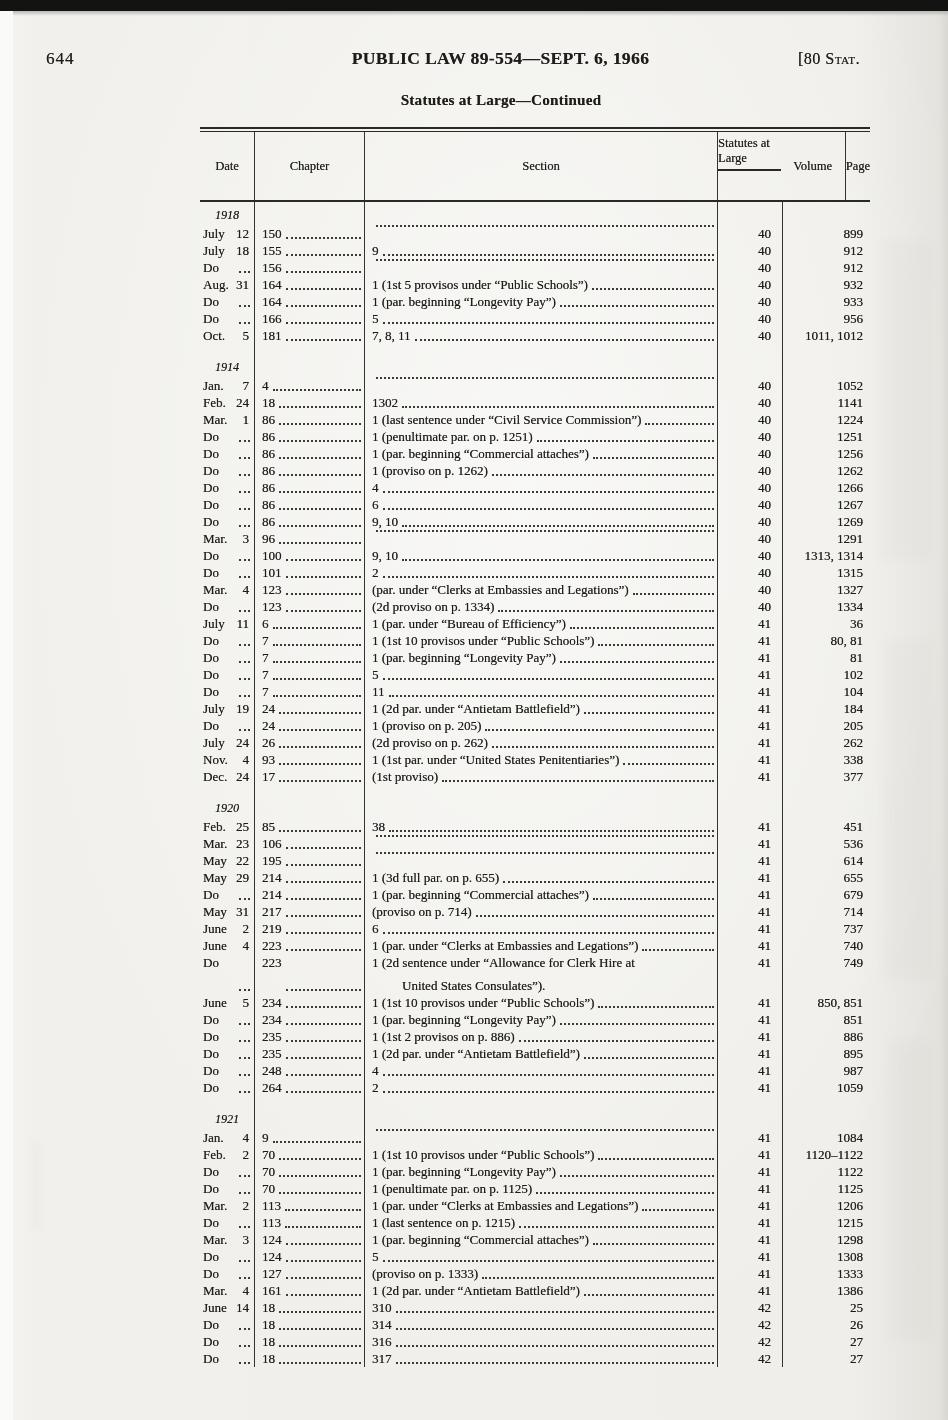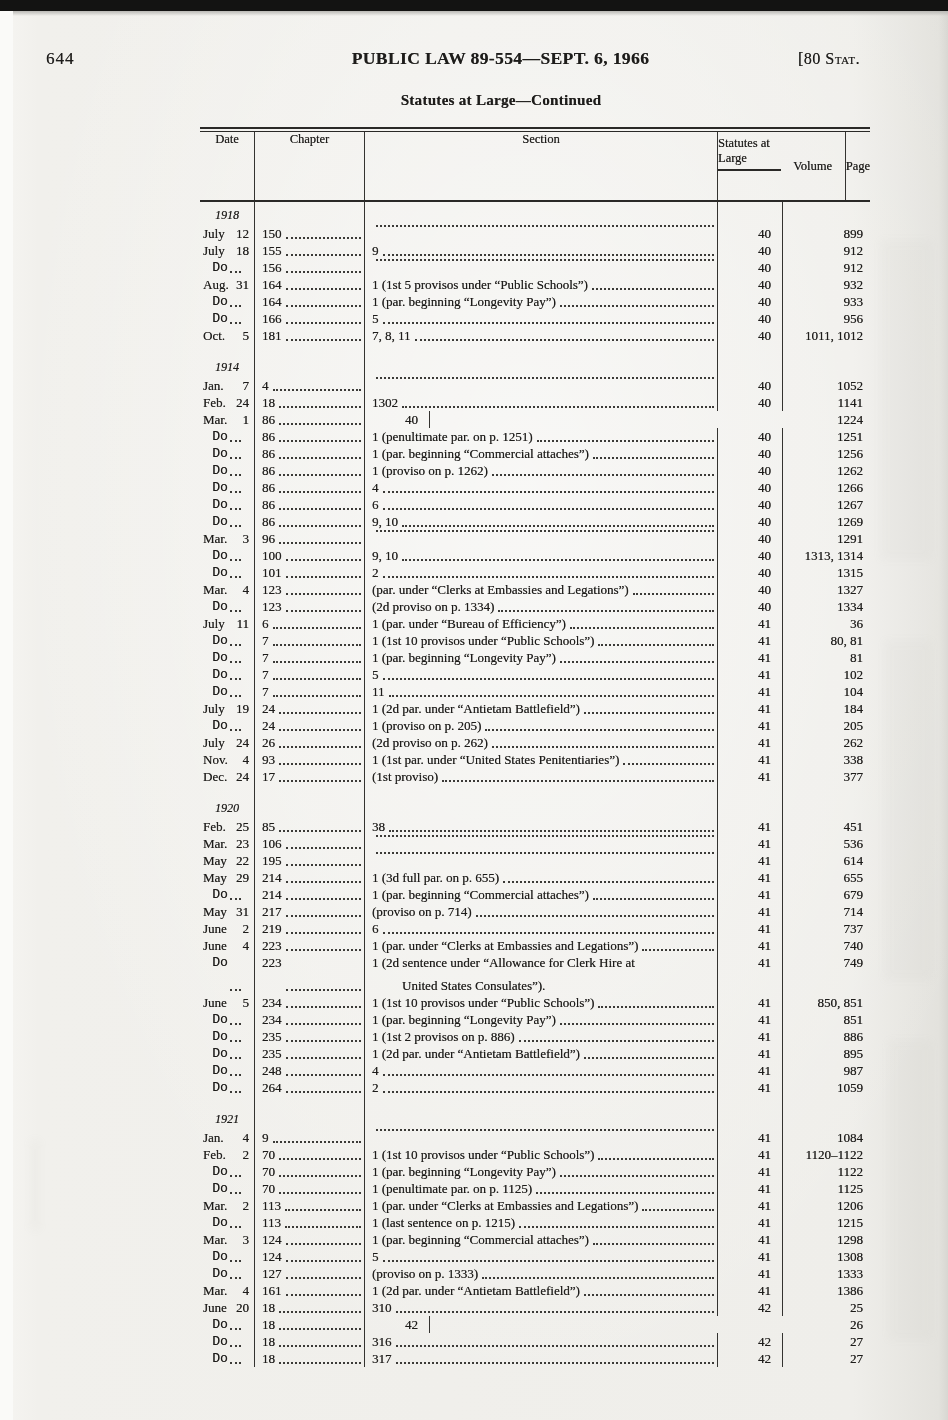--- a/index.html
+++ b/index.html
@@ -21,34 +21,34 @@
   .htitle{position:absolute;top:48px;left:0;width:941px;text-align:center;padding-left:60px;box-sizing:border-box;
           font-size:17.5px;font-weight:bold;letter-spacing:.4px;}
   .hstat{position:absolute;top:50px;right:88px;font-size:16px;font-variant:small-caps;letter-spacing:.5px;}
   .ttitle{position:absolute;top:92px;left:0;width:948px;text-align:center;padding-left:54px;box-sizing:border-box;
           font-size:15px;font-weight:bold;letter-spacing:.3px;}
 
   .stattable{position:absolute;left:200px;top:127px;width:670px;}
   .stattable *{box-sizing:border-box;}
   .toprule{height:5px;border-top:2px solid #2a2927;border-bottom:1px solid #2a2927;}
   .thead{display:flex;height:70px;border-bottom:2px solid #2a2927;font-size:12.5px;}
-  .hc{display:flex;justify-content:center;}
+  .hc{display:flex;align-items:center;justify-content:center;}
   .hc.date{flex:0 0 55px;border-right:1px solid #343330;}
   .hc.chapter{flex:0 0 110px;border-right:1px solid #343330;}
   .hc.section{flex:0 0 353px;border-right:1px solid #343330;}
   .hc.group{flex:1;align-items:stretch;padding:0;}
   .glabel{height:39px;display:flex;align-items:center;justify-content:center;border-bottom:2px solid #2a2927;}
   .gsub{flex:1;display:flex;}
   .gvol{flex:0 0 65px;border-right:1px solid #343330;display:flex;align-items:center;justify-content:center;}
   .gpage{flex:1;display:flex;align-items:center;justify-content:center;}
 
   .tbody{font-size:13px;line-height:17px;}
   .row{display:flex;align-items:stretch;min-height:17px;}
   .c-date{flex:0 0 55px;border-right:1px solid #343330;display:flex;justify-content:space-between;padding:0 5px 0 3px;}
-  .c-date.dorow{justify-content:center;padding-right:4px;font-family:Liberation Mono, monospace;}
+  .c-date.dorow{justify-content:space-between;padding-right:4px;}
   .c-ch{flex:0 0 110px;border-right:1px solid #343330;display:flex;padding-left:7px;}
   .c-sec{flex:0 0 353px;border-right:1px solid #343330;padding-left:7px;}
   .secline{display:flex;}
   .secline2{padding-left:30px;margin-top:6px;}
   .c-vol{flex:0 0 65px;border-right:1px solid #343330;text-align:right;padding-right:11px;}
   .c-page{flex:1;text-align:right;padding-right:7px;}
   .lead{flex:1 1 8px;height:0;border-bottom:2px dotted #3b3a37;align-self:flex-end;margin:0 3px 3.5px 4px;}
   .lead.sm{flex:0 0 11px;margin-left:2px;margin-right:0;}
   .yearrow{min-height:33px;}
   .tbody .yearrow:first-child{min-height:23px;}
@@ -276,20 +276,26 @@
         </div>
         <div class="row">
           <div class="c-date">
             <span class="dmon">Mar.</span>
             <span class="dday">1</span>
           </div>
           <div class="c-ch">
             <span class="txt">86</span>
             <span class="lead"></span>
           </div>
+          <div class="c-sec">
+            <div class="secline">
+              <span class="txt">1 (last sentence under “Civil Service Commission”)</span>
+              <span class="lead"></span>
+            </div>
+          </div>
           <div class="c-vol">40</div>
           <div class="c-page">1224</div>
         </div>
         <div class="row">
           <div class="c-date dorow">
             <span class="dmon">Do</span>
             <span class="lead sm"></span>
           </div>
           <div class="c-ch">
             <span class="txt">86</span>
@@ -1128,21 +1134,21 @@
               <span class="txt">1 (2d par. under “Antietam Battlefield”)</span>
               <span class="lead"></span>
             </div>
           </div>
           <div class="c-vol">41</div>
           <div class="c-page">1386</div>
         </div>
         <div class="row">
           <div class="c-date">
             <span class="dmon">June</span>
-            <span class="dday">20</span>
+            <span class="dday">14</span>
           </div>
           <div class="c-ch">
             <span class="txt">18</span>
             <span class="lead"></span>
           </div>
           <div class="c-sec">
             <div class="secline">
               <span class="txt">310</span>
               <span class="lead"></span>
             </div>
@@ -1151,20 +1157,26 @@
           <div class="c-page">25</div>
         </div>
         <div class="row">
           <div class="c-date dorow">
             <span class="dmon">Do</span>
             <span class="lead sm"></span>
           </div>
           <div class="c-ch">
             <span class="txt">18</span>
             <span class="lead"></span>
+          </div>
+          <div class="c-sec">
+            <div class="secline">
+              <span class="txt">314</span>
+              <span class="lead"></span>
+            </div>
           </div>
           <div class="c-vol">42</div>
           <div class="c-page">26</div>
         </div>
         <div class="row">
           <div class="c-date dorow">
             <span class="dmon">Do</span>
             <span class="lead sm"></span>
           </div>
           <div class="c-ch">

